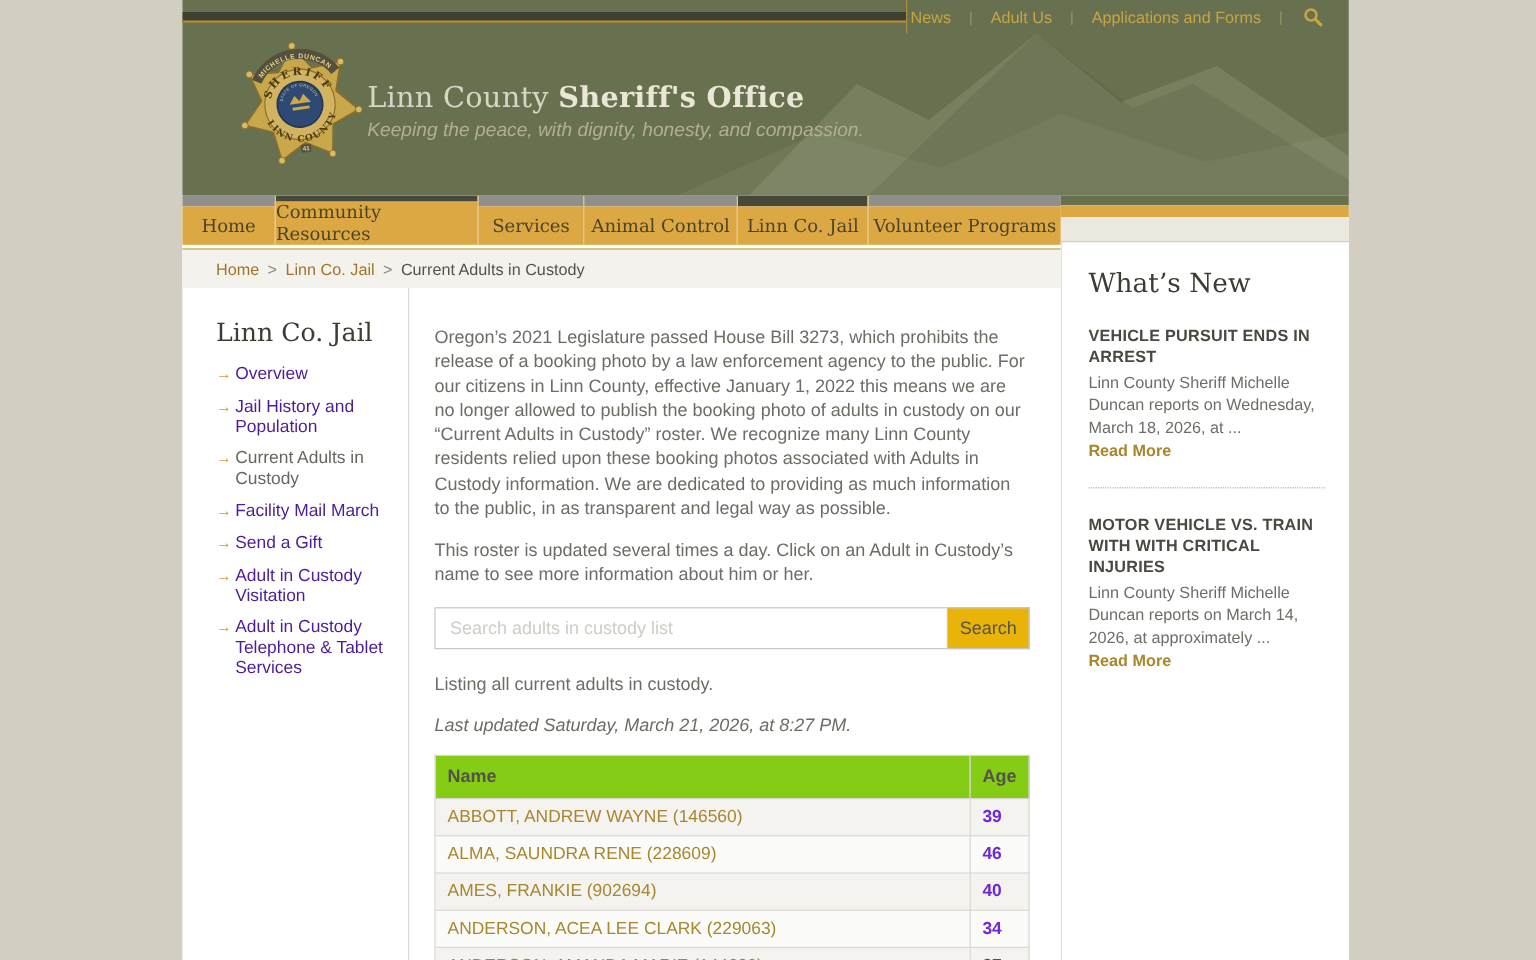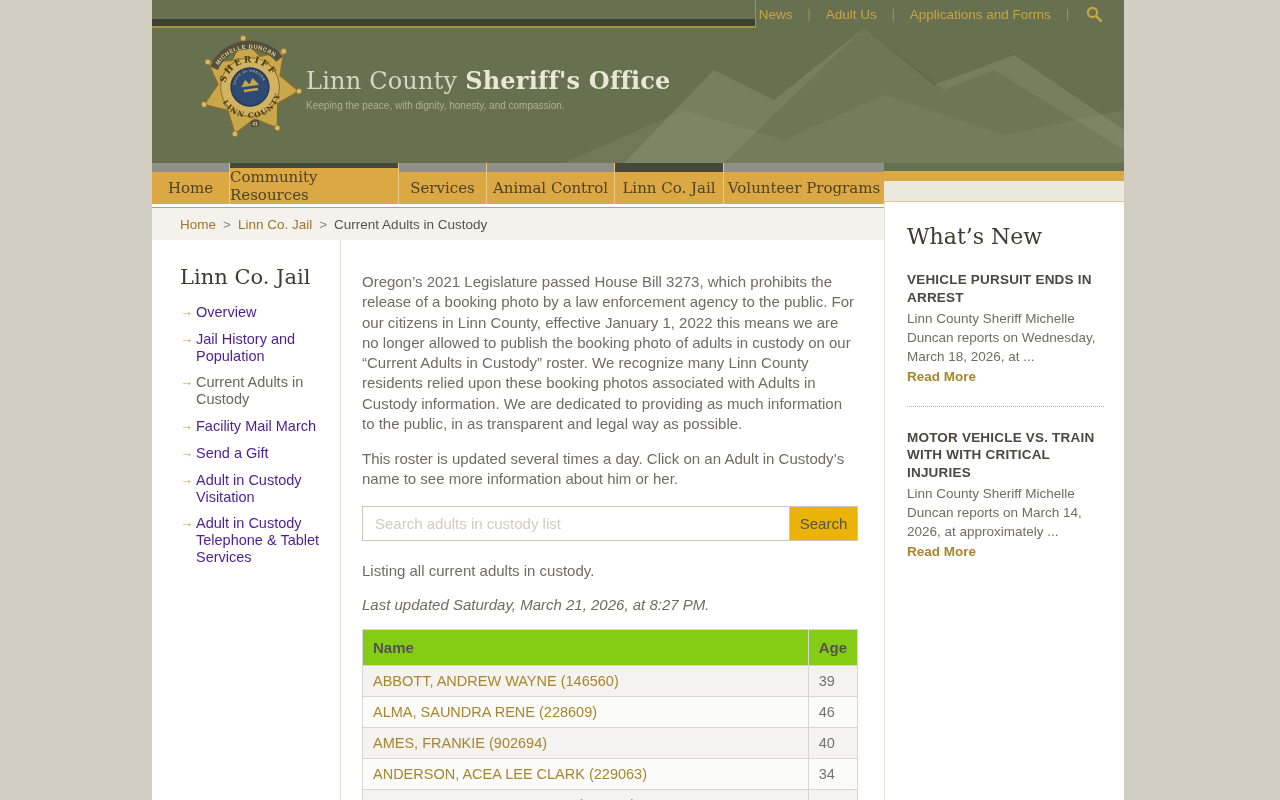--- a/index.html
+++ b/index.html
@@ -4,33 +4,33 @@
 <style>
   * { box-sizing: border-box; margin: 0; padding: 0; }
   html, body { width: 1280px; height: 800px; overflow: hidden; }
   body { background: #d2cec2; font-family: "Liberation Sans", sans-serif; }
 
   .page { width: 972px; height: 800px; margin-left: 152px; background: #fff; display: flex; flex-direction: column; }
 
   
   .site-header { position: relative; height: 163px; background: #68714f; flex: 0 0 auto; overflow: hidden; }
   .mountain { position: absolute; right: 0; top: 0; width: 560px; height: 163px; }
-  .topbar { position: absolute; top: 0; left: 0; width: 100%; display: flex; align-items: flex-end; }
+  .topbar { position: absolute; top: 0; left: 0; width: 100%; display: flex; align-items: center; }
   .topbar-dark { width: 603px; height: 9px; background: #3c4030; border-bottom: 2px solid #ab8f3a; }
   .topbar-links { flex: 1; height: 28px; border-left: 1px solid #ab8f3a; display: flex; align-items: center; justify-content: flex-end; padding-right: 22px; gap: 15px; font-size: 13.5px; color: #c7a444; }
   .topbar-links a { color: #c7a444; text-decoration: none; cursor: pointer; }
   .topbar-sep { color: #9a9660; font-size: 12px; }
   .search-glyph { display: inline-flex; cursor: pointer; margin-left: 2px; }
 
   .brand { position: absolute; top: 34px; left: 46px; display: flex; align-items: flex-start; }
   .badge-wrap { width: 104px; height: 106px; flex: 0 0 auto; }
   .brand-text { margin-left: 4px; padding-top: 32px; }
   .brand-title { font-family: "DejaVu Serif", serif; font-size: 24px; color: #d6d5c8; letter-spacing: 0.2px; }
   .brand-title b { color: #ebe7d7; }
-  .brand-tagline { font-size: 10px; color: #b3ae92; margin-top: 5px; }
+  .brand-tagline { font-style: italic; font-size: 16px; color: #b3ae92; margin-top: 5px; }
 
   
   .below-header { display: flex; flex: 1; min-height: 0; }
   .left-zone { width: 732px; display: flex; flex-direction: column; }
   .right-zone { width: 240px; display: flex; flex-direction: column; }
 
   
   .nav-tabs-wrap { height: 44px; background: #fff; }
   .nav-tabs { display: flex; height: 41px; }
   .tab { display: flex; flex-direction: column; cursor: pointer; }
@@ -67,21 +67,21 @@
   .search-row { display: flex; height: 35px; margin: 16px 0 20px; }
   .search-row input { flex: 1; border: 1px solid #c8c7c2; padding: 0 12px; font-size: 15px; color: #55534c; outline: none; font-family: "Liberation Sans", sans-serif; }
   .search-row input::placeholder { color: #cfccc4; }
   .search-row button { width: 68px; border: 1px solid #c8c7c2; border-left: none; background: #eab308; font-size: 15px; color: #55534c; cursor: pointer; font-family: "Liberation Sans", sans-serif; }
   .listing-line { margin-bottom: 13px; }
   .last-updated { font-style: italic; font-size: 13.5px; color: #6e6c65; margin-bottom: 15px; }
 
   table.roster { width: 100%; border-collapse: collapse; font-size: 14.5px; }
   table.roster th, table.roster td { border: 1px solid #d9d7d2; text-align: left; padding: 7px 10px; }
   table.roster th { color: #54524b; background: #84cc16; padding: 9px 10px; font-size: 15px; }
-  table.roster td.age-cell { width: 48px; color: #737373; }
+  table.roster td.age-cell { width: 48px; color: #6d28d9; font-weight: bold; }
   table.roster tbody tr:nth-child(odd) { background: #f4f3f0; }
   table.roster tbody tr:nth-child(even) { background: #fbfbf9; }
   table.roster a { color: #a8862e; text-decoration: none; cursor: pointer; }
 
   
   .rz-green { height: 8px; background: #68714f; }
   .rz-gold { height: 10px; background: #dca843; }
   .rz-beige { height: 21px; background: #ebe8de; border-bottom: 1px solid #dcc795; }
   .rz-white { flex: 1; border-left: 1px solid #e3e1da; background: #fff; padding: 22px 20px 0 22px; }
   .rz-white h2 { font-family: "DejaVu Serif", serif; font-size: 22px; font-weight: normal; color: #3e3b33; margin-bottom: 22px; }

